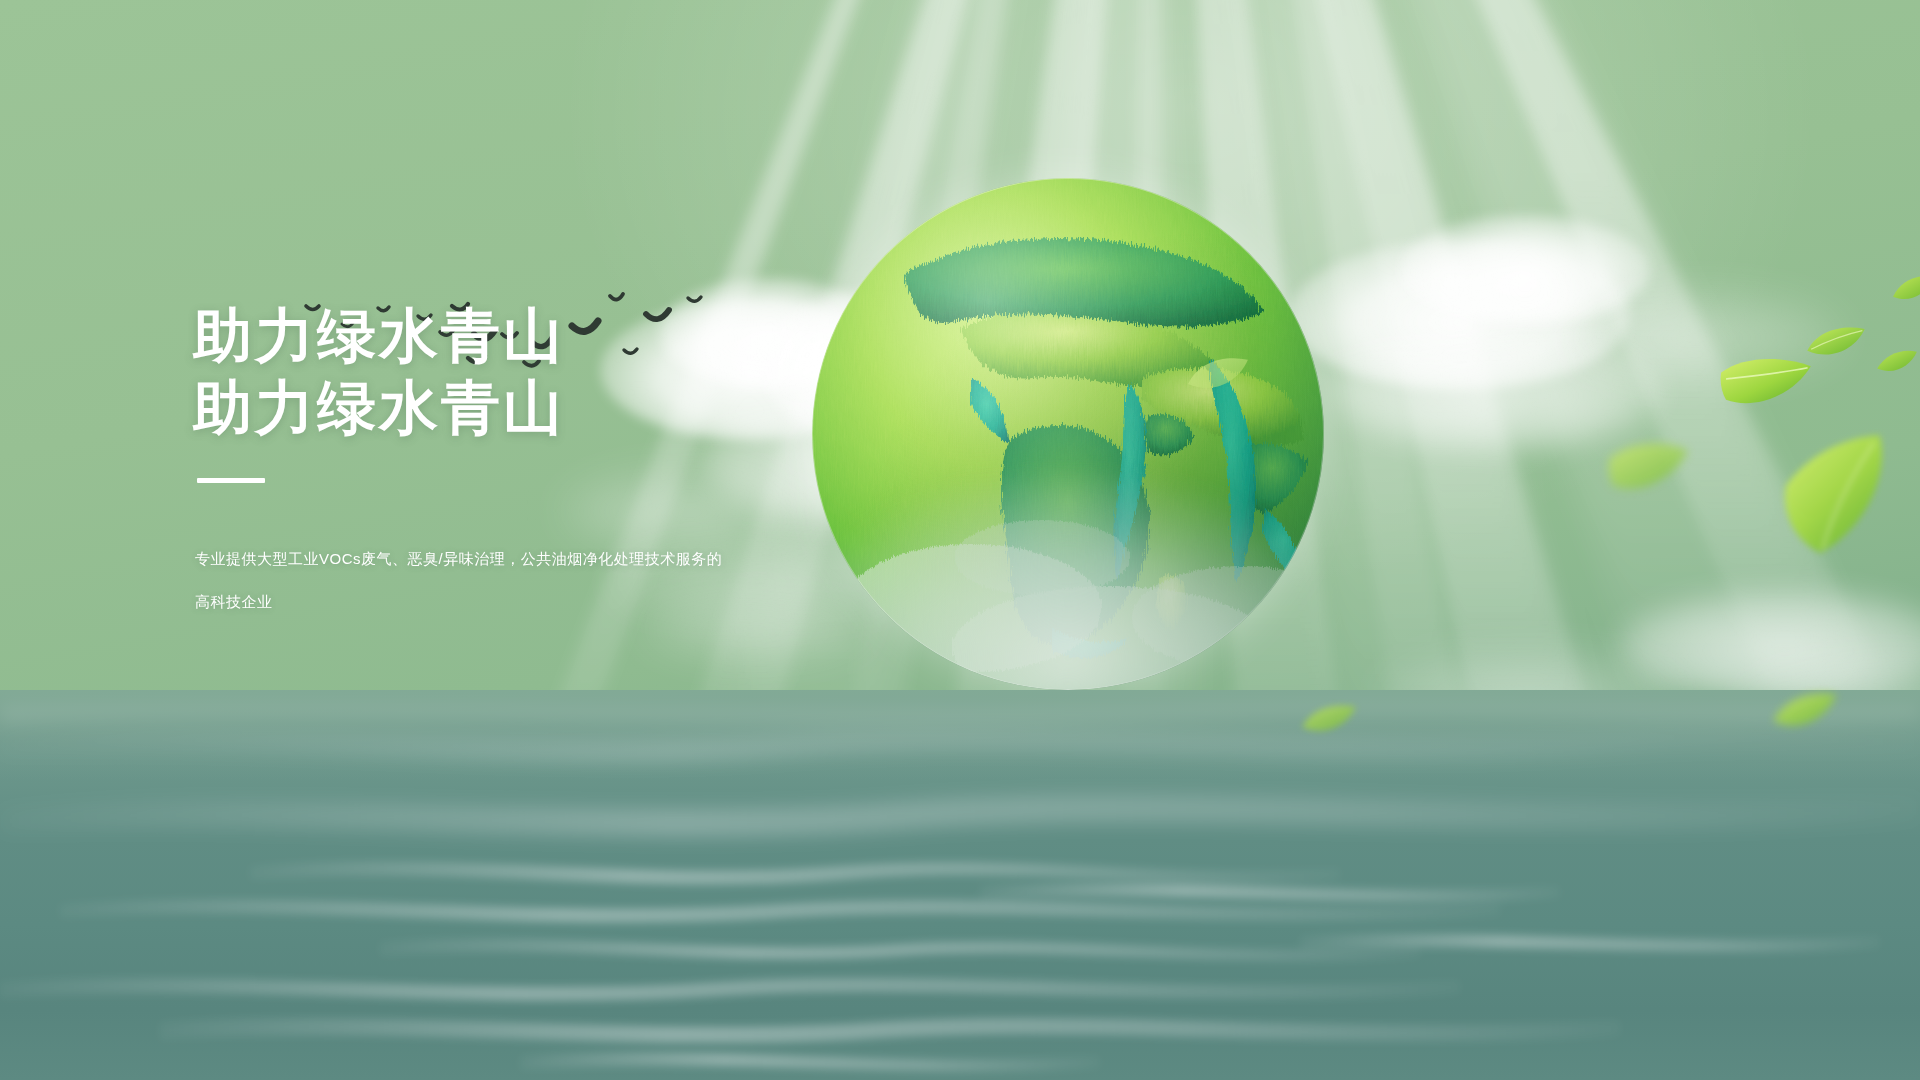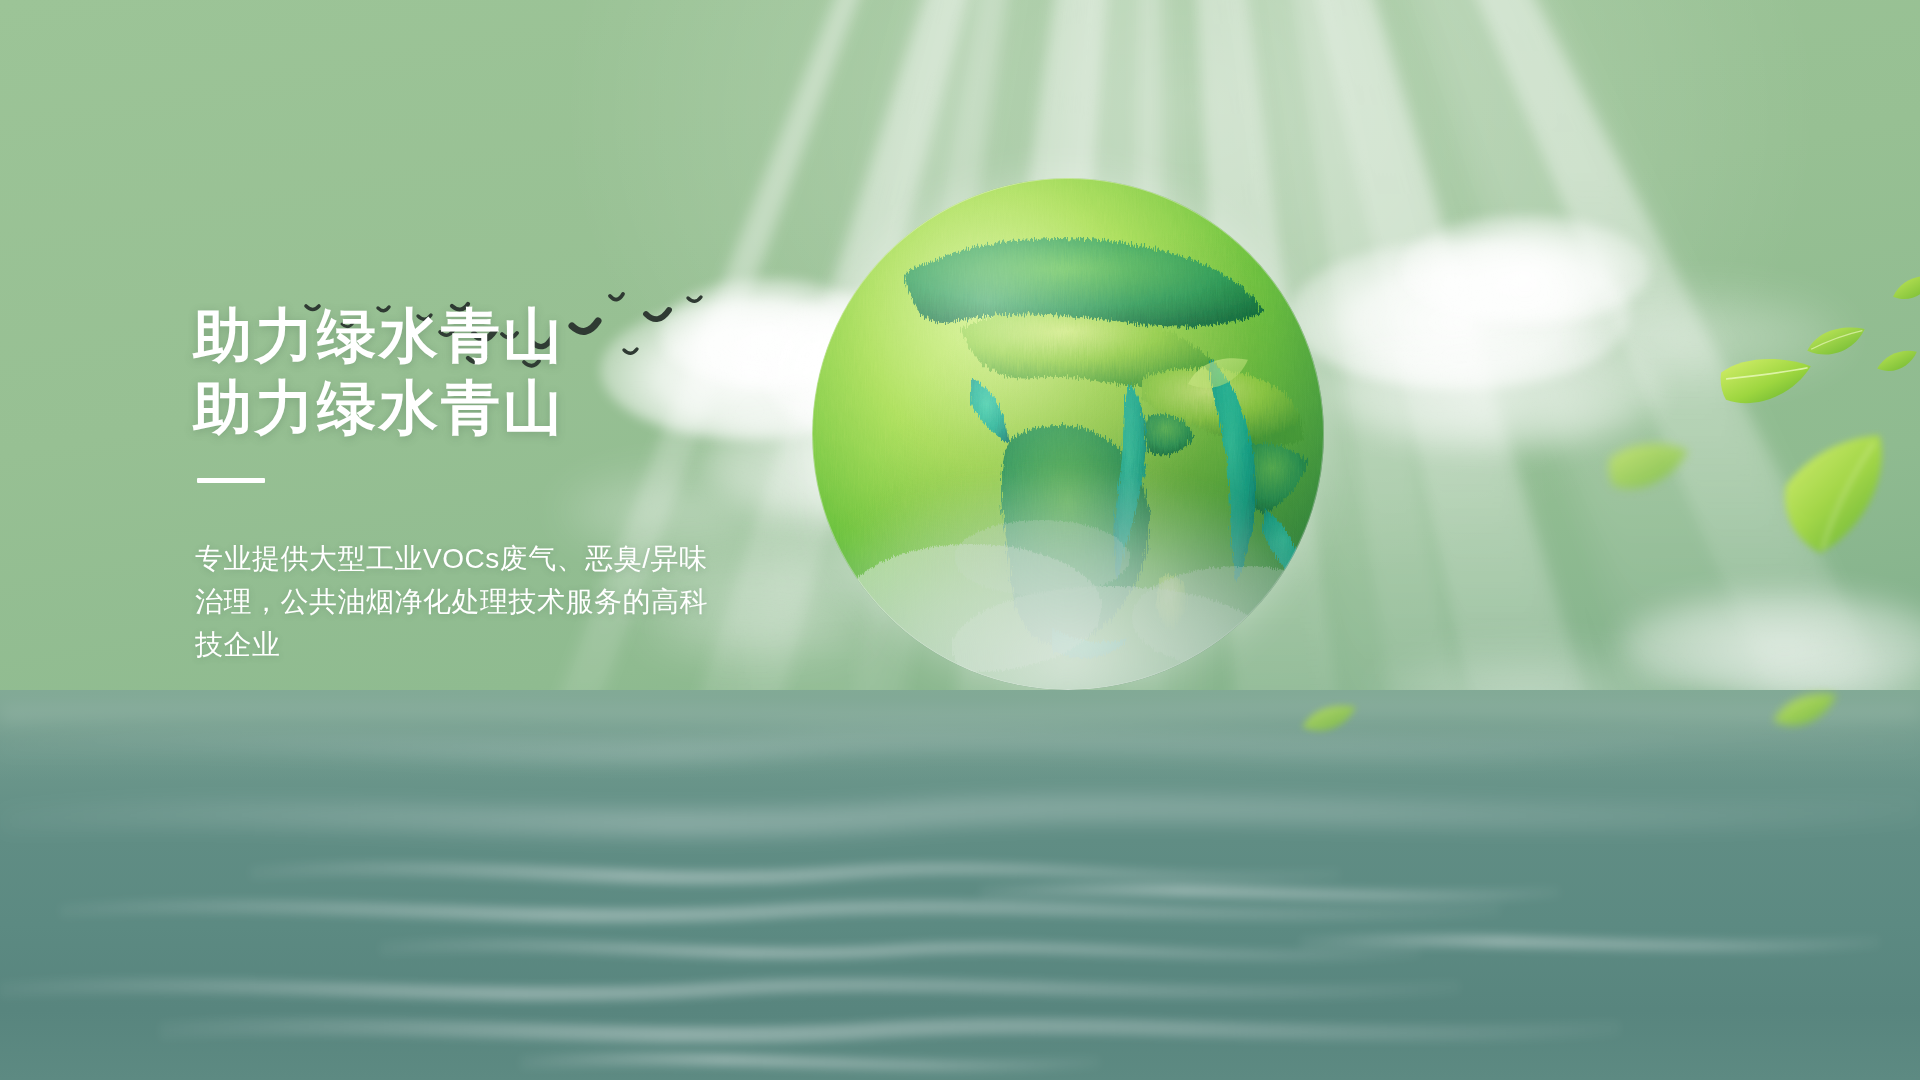--- a/index.html
+++ b/index.html
@@ -157,21 +157,21 @@
   .divider {
     width: 68px;
     height: 5px;
     background: #ffffff;
     margin: 34px 0 0 4px;
     border-radius: 1px;
   }
   .subcopy {
     margin: 54px 0 0 2px;
     color: #ffffff;
-    font-size: 28px;
+    font-size: 15px;
     line-height: 43px;
     font-weight: 400;
     letter-spacing: 0.5px;
     max-width: 540px;
     text-shadow: 0 1px 6px rgba(60,95,70,0.25);
   }
 </style>
 </head>
 <body>
 

